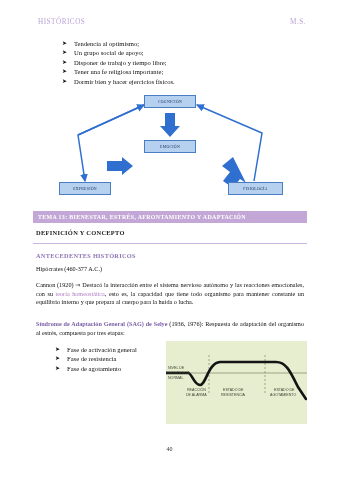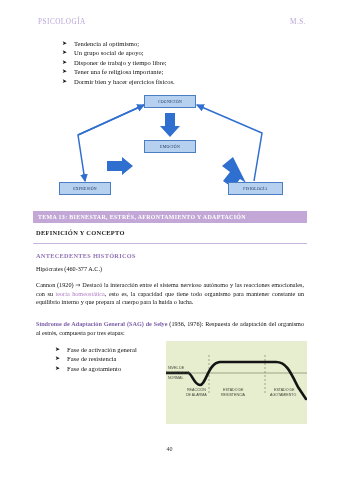--- a/index.html
+++ b/index.html
@@ -190,21 +190,21 @@
     font-size: 6px;
     color: #333333;
   }
 </style>
 </head>
 <body>
 
 <div class="page">
 
   <div class="doc-header">
-    <span class="hdr-left">PSICOLOGÍA</span>
+    <span class="hdr-left">HISTÓRICOS</span>
     <span class="hdr-right">M.S.</span>
   </div>
 
   <ul class="bullets top-list">
     <li>
       <span class="bl-arrow">➤</span>
       <span>Tendencia al optimismo;</span>
     </li>
     <li>
       <span class="bl-arrow">➤</span>

